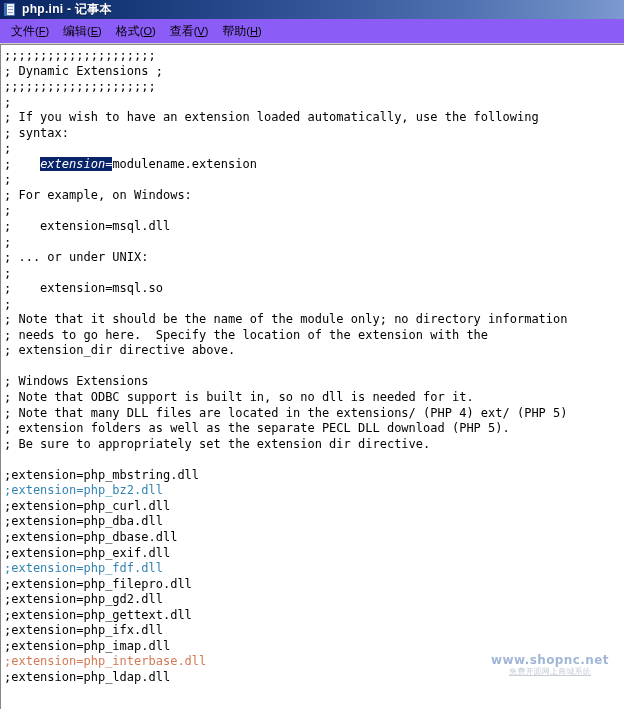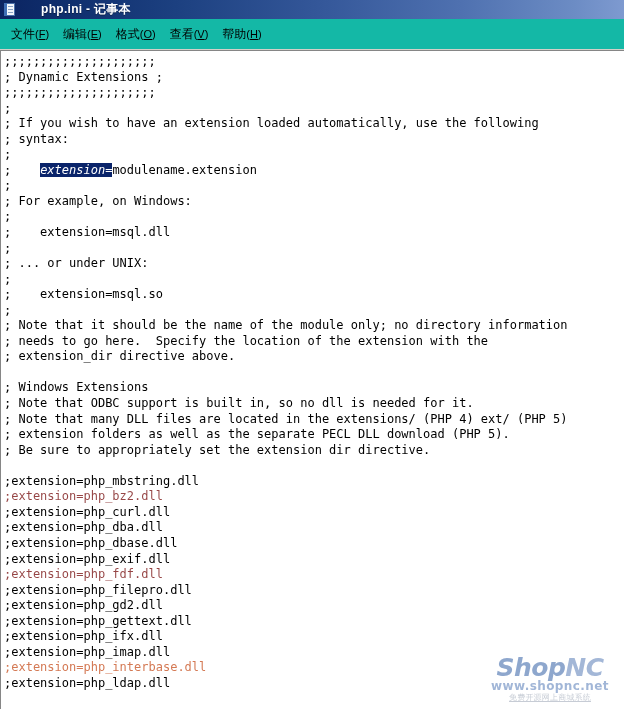--- a/index.html
+++ b/index.html
@@ -69,28 +69,27 @@
     background: #8aa4c6;
   }
   #title-text {
     color: #ffffff;
     font-family: "Liberation Sans", sans-serif;
     font-size: 12px;
     font-weight: bold;
     letter-spacing: 0.3px;
     white-space: nowrap;
     text-shadow: 0 1px 0 rgba(0,0,0,0.35);
-    margin-left: 19px;
   }
 
   
   #menubar {
-    height: 31px;
+    height: 25px;
     min-height: 19px;
-    background: #14b8a6;
+    background: #8b5cf6;
     display: flex;
     align-items: center;
     padding-left: 4px;
     box-sizing: border-box;
     border-bottom: 1px solid #d4d0c8;
   }
   .menu-item {
     font-family: "Liberation Sans", sans-serif;
     font-size: 12px;
     color: #000000;
@@ -135,21 +134,21 @@
   .tline {
     height: 15.55px;
     white-space: pre;
   }
   .sel {
     background: #0a246a;
     color: #ffffff;
     font-style: italic;
   }
   .faint {
-    color: #7f1d1d;
+    color: #0369a1;
     opacity: 0.82;
     filter: blur(0.35px);
   }
   .faint2 {
     color: #c2410c;
     opacity: 0.7;
     filter: blur(0.55px);
   }
 
   
@@ -220,19 +219,18 @@
     <div class="menu-item"><span class="mn">编辑</span><span class="acc">(<u>E</u>)</span></div>
     <div class="menu-item"><span class="mn">格式</span><span class="acc">(<u>O</u>)</span></div>
     <div class="menu-item"><span class="mn">查看</span><span class="acc">(<u>V</u>)</span></div>
     <div class="menu-item"><span class="mn">帮助</span><span class="acc">(<u>H</u>)</span></div>
   </div>
 
   <div id="client">
     <div id="textarea"><div class="tline">;;;;;;;;;;;;;;;;;;;;;</div><div class="tline">; Dynamic Extensions ;</div><div class="tline">;;;;;;;;;;;;;;;;;;;;;</div><div class="tline">;</div><div class="tline">; If you wish to have an extension loaded automatically, use the following</div><div class="tline">; syntax:</div><div class="tline">;</div><div class="tline">;    <span class="sel">extension=</span>modulename.extension</div><div class="tline">;</div><div class="tline">; For example, on Windows:</div><div class="tline">;</div><div class="tline">;    extension=msql.dll</div><div class="tline">;</div><div class="tline">; ... or under UNIX:</div><div class="tline">;</div><div class="tline">;    extension=msql.so</div><div class="tline">;</div><div class="tline">; Note that it should be the name of the module only; no directory information</div><div class="tline">; needs to go here.  Specify the location of the extension with the</div><div class="tline">; extension_dir directive above.</div><div class="tline">&nbsp;</div><div class="tline">; Windows Extensions</div><div class="tline">; Note that ODBC support is built in, so no dll is needed for it.</div><div class="tline">; Note that many DLL files are located in the extensions/ (PHP 4) ext/ (PHP 5)</div><div class="tline">; extension folders as well as the separate PECL DLL download (PHP 5).</div><div class="tline">; Be sure to appropriately set the extension dir directive.</div><div class="tline">&nbsp;</div><div class="tline">;extension=php_mbstring.dll</div><div class="tline faint">;extension=php_bz2.dll</div><div class="tline">;extension=php_curl.dll</div><div class="tline">;extension=php_dba.dll</div><div class="tline">;extension=php_dbase.dll</div><div class="tline">;extension=php_exif.dll</div><div class="tline faint">;extension=php_fdf.dll</div><div class="tline">;extension=php_filepro.dll</div><div class="tline">;extension=php_gd2.dll</div><div class="tline">;extension=php_gettext.dll</div><div class="tline">;extension=php_ifx.dll</div><div class="tline">;extension=php_imap.dll</div><div class="tline faint2">;extension=php_interbase.dll</div><div class="tline">;extension=php_ldap.dll</div></div>
 
     <div id="watermark">
-      <div id="wm-logo"><span>Shop</span><span class="nc">NC</span></div>
       <div id="wm-url">www.shopnc.net</div>
       <div id="wm-sub">免费开源网上商城系统</div>
     </div>
   </div>
 
 </div>
 
 </body></html>

